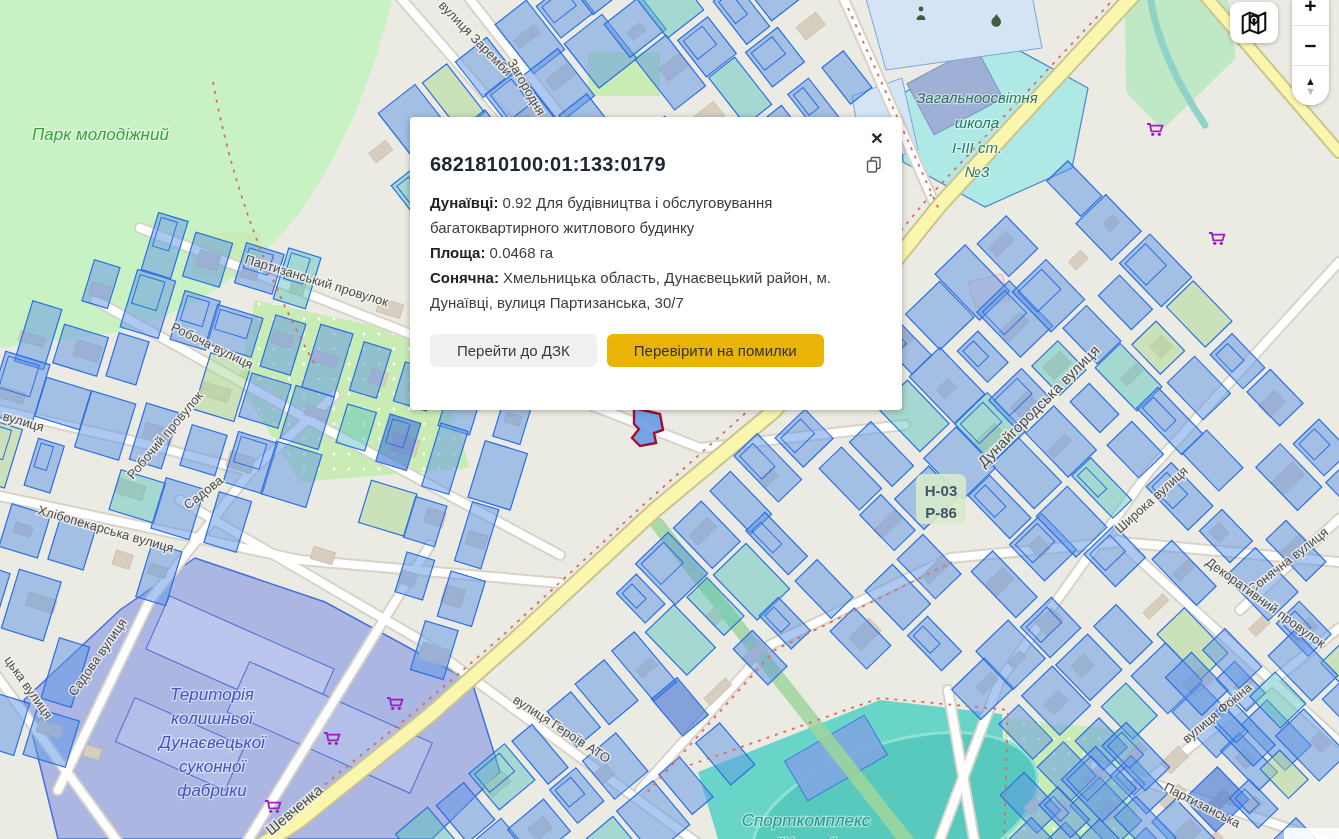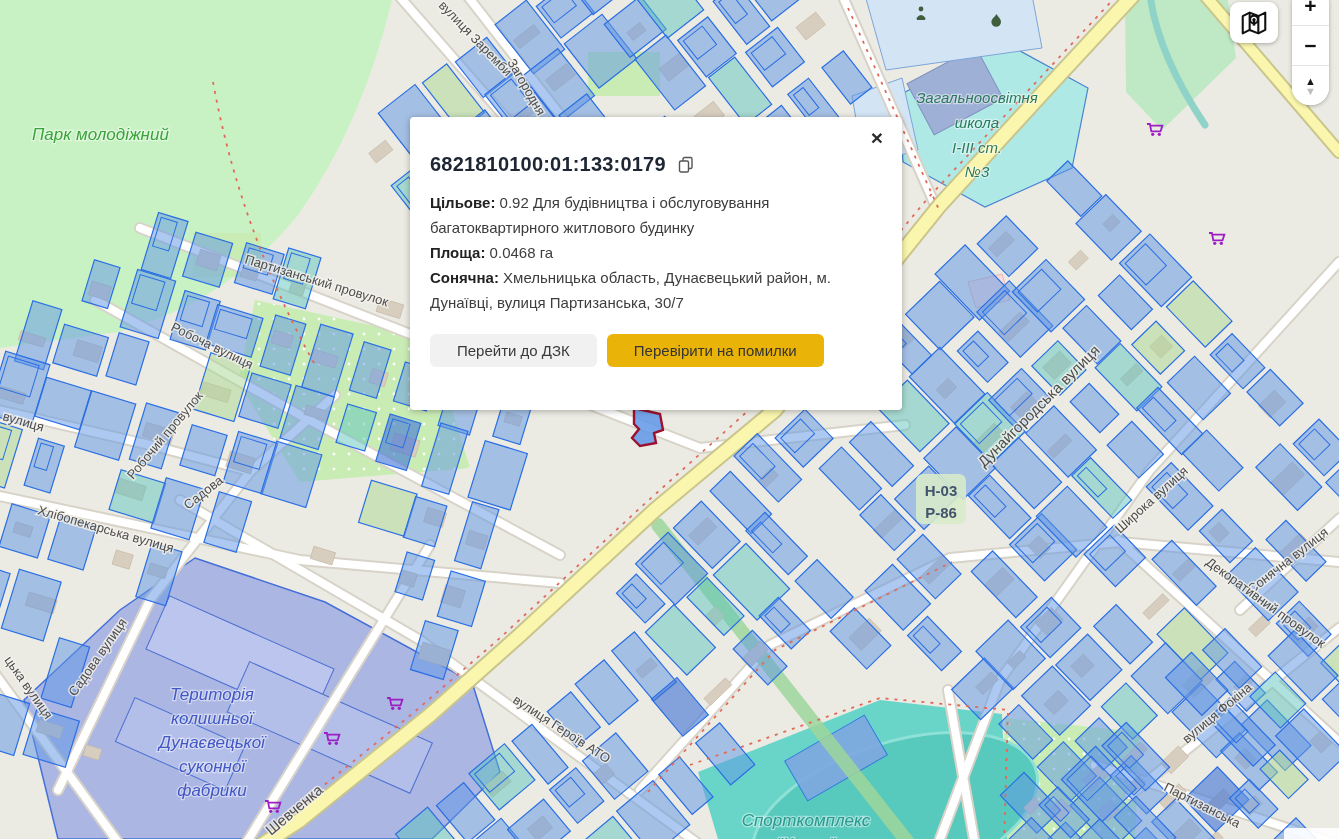--- a/index.html
+++ b/index.html
@@ -8,21 +8,21 @@
   svg text{font-family:"Liberation Sans",sans-serif;}
   .street{font-size:13px;fill:#4d4d4d;paint-order:stroke;stroke:#f5f3ec;stroke-width:3px;stroke-opacity:.75;}
   .street-big{font-size:15px;}
   .place{font-style:italic;paint-order:stroke;stroke:#ffffff;stroke-width:2.5px;stroke-opacity:.45;}
   .mid{text-anchor:middle;}
   
   .popup{position:absolute;left:410px;top:117px;width:492px;height:293px;background:#fff;border-radius:4px;
          box-shadow:0 1px 6px rgba(0,0,0,.3);box-sizing:border-box;padding:0 20px;}
   .popup-close{position:absolute;top:10px;right:14px;width:22px;height:22px;border:none;background:transparent;
          font-size:21px;font-weight:700;color:#2b2b2b;line-height:22px;text-align:center;cursor:pointer;padding:0;}
-  .popup-title-row{margin:36px 0 14px 0;display:flex;align-items:center;gap:12px;}
+  .popup-title-row{margin:36px 0 14px 0;display:flex;align-items:center;gap:12px;justify-content:space-between;}
   .popup-title{font-size:20px;font-weight:700;color:#1e2633;letter-spacing:.2px;}
   .copy-btn{border:none;background:transparent;padding:0;cursor:pointer;line-height:0;}
   .popup-fields{font-size:15px;color:#3d3d3d;line-height:25px;}
   .popup-fields b{color:#222;}
   .popup-actions{display:flex;gap:10px;margin-top:19px;}
   .btn{border:none;border-radius:6px;font-size:15px;padding:8px 27px;cursor:pointer;font-family:"Liberation Sans",sans-serif;}
   .btn-gray{background:#f1f1f2;color:#3a3a3a;}
   .btn-green{background:#eab308;color:#333;}
   
   .layers-btn{position:absolute;left:1230px;top:2px;width:48px;height:41px;background:#fff;border:none;border-radius:9px;
@@ -611,21 +611,21 @@
   <div class="popup-title-row">
     <span class="popup-title">6821810100:01:133:0179</span>
     <button class="copy-btn">
       <svg width="16" height="18" viewBox="0 0 16 18">
         <rect x="5" y="1.5" width="9" height="11" rx="1.5" fill="#fff" stroke="#555" stroke-width="1.4"></rect>
         <rect x="1.5" y="5" width="9" height="11" rx="1.5" fill="#fff" stroke="#555" stroke-width="1.4"></rect>
       </svg>
     </button>
   </div>
   <div class="popup-fields">
-    <div><b>Цільове:</b><span> 0.92 Для будівництва і обслуговування багатоквартирного житлового будинку</span></div>
+    <div><b>Дунаївці:</b><span> 0.92 Для будівництва і обслуговування багатоквартирного житлового будинку</span></div>
     <div><b>Площа:</b><span> 0.0468 га</span></div>
     <div><b>Сонячна:</b><span> Хмельницька область, Дунаєвецький район, м. Дунаївці, вулиця Партизанська, 30/7</span></div>
   </div>
   <div class="popup-actions">
     <button class="btn btn-gray">Перейти до ДЗК</button>
     <button class="btn btn-green">Перевірити на помилки</button>
   </div>
 </div>
 
 

